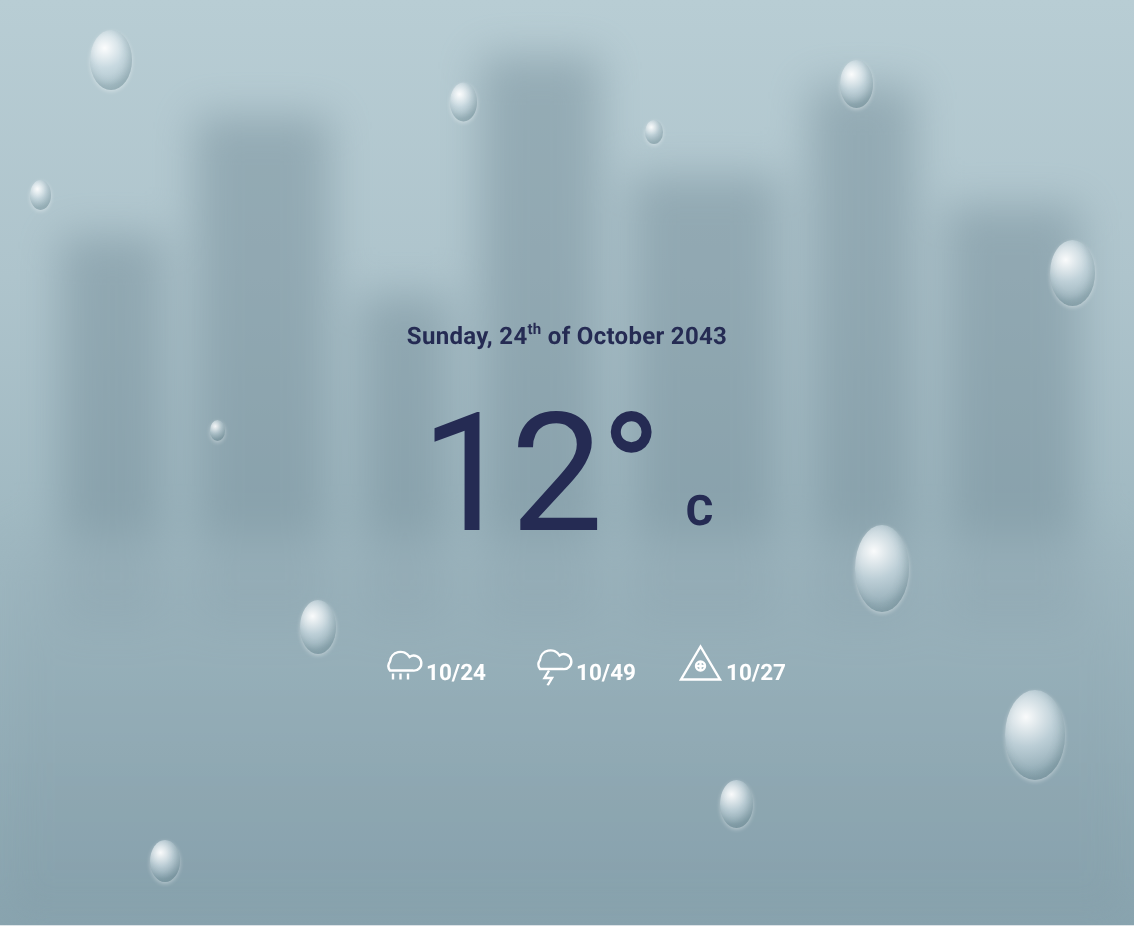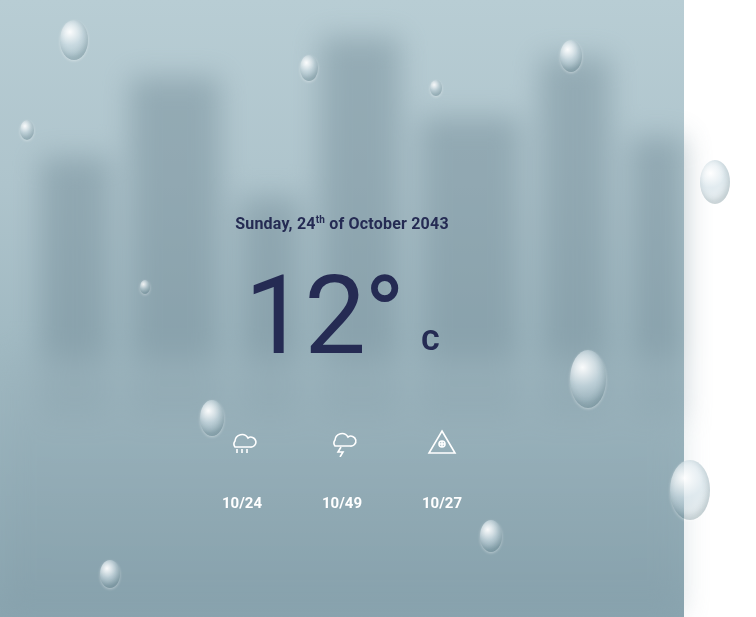--- a/index.html
+++ b/index.html
@@ -1,19 +1,19 @@
 <!DOCTYPE html>
 <html><head>
 <meta charset="utf-8">
 <style>
   * { margin: 0; padding: 0; box-sizing: border-box; }
   html, body { width: 756px; height: 617px; overflow: hidden; font-family: -apple-system, BlinkMacSystemFont, "Segoe UI", Roboto, sans-serif; }
   .bg {
     position: relative;
-    width: 684px; height: 617px;
+    width: 756px; height: 617px;
     background: linear-gradient(180deg, #b8cdd4 0%, #aec4cc 30%, #9eb7c0 60%, #8aa5b0 100%);
     display: flex; flex-direction: column; align-items: center;
   }
   
   .skyline {
     position: absolute; inset: 0; overflow: hidden; filter: blur(14px); opacity: 0.45;
   }
   .bld { position: absolute; bottom: 200px; background: #6e8793; }
   .b1 { left: 40px; width: 70px; height: 260px; }
   .b2 { left: 130px; width: 90px; height: 340px; }
@@ -72,21 +72,21 @@
     font-weight: 800;
     font-size: 28px;
     margin-left: 18px;
     margin-bottom: 14px;
   }
 
   .forecast {
     margin-top: 56px;
     display: flex; gap: 44px;
   }
-  .day { display: flex; flex-direction: column; align-items: center; width: 56px; gap: 25px; }
+  .day { display: flex; flex-direction: row; align-items: center; width: 56px; }
   .day .icon { width: 34px; height: 30px; color: #fff; display:flex; align-items:center; justify-content:center; }
   .day .icon svg { width: 34px; height: 30px; stroke: #fff; fill: none; stroke-width: 1.6; }
   .day-date { margin-top: 12px; color: #fff; font-weight: 700; font-size: 15px; }
 </style>
 </head>
 <body>
 
 <div class="bg">
   <div class="skyline">
     <div class="bld b1"></div>

